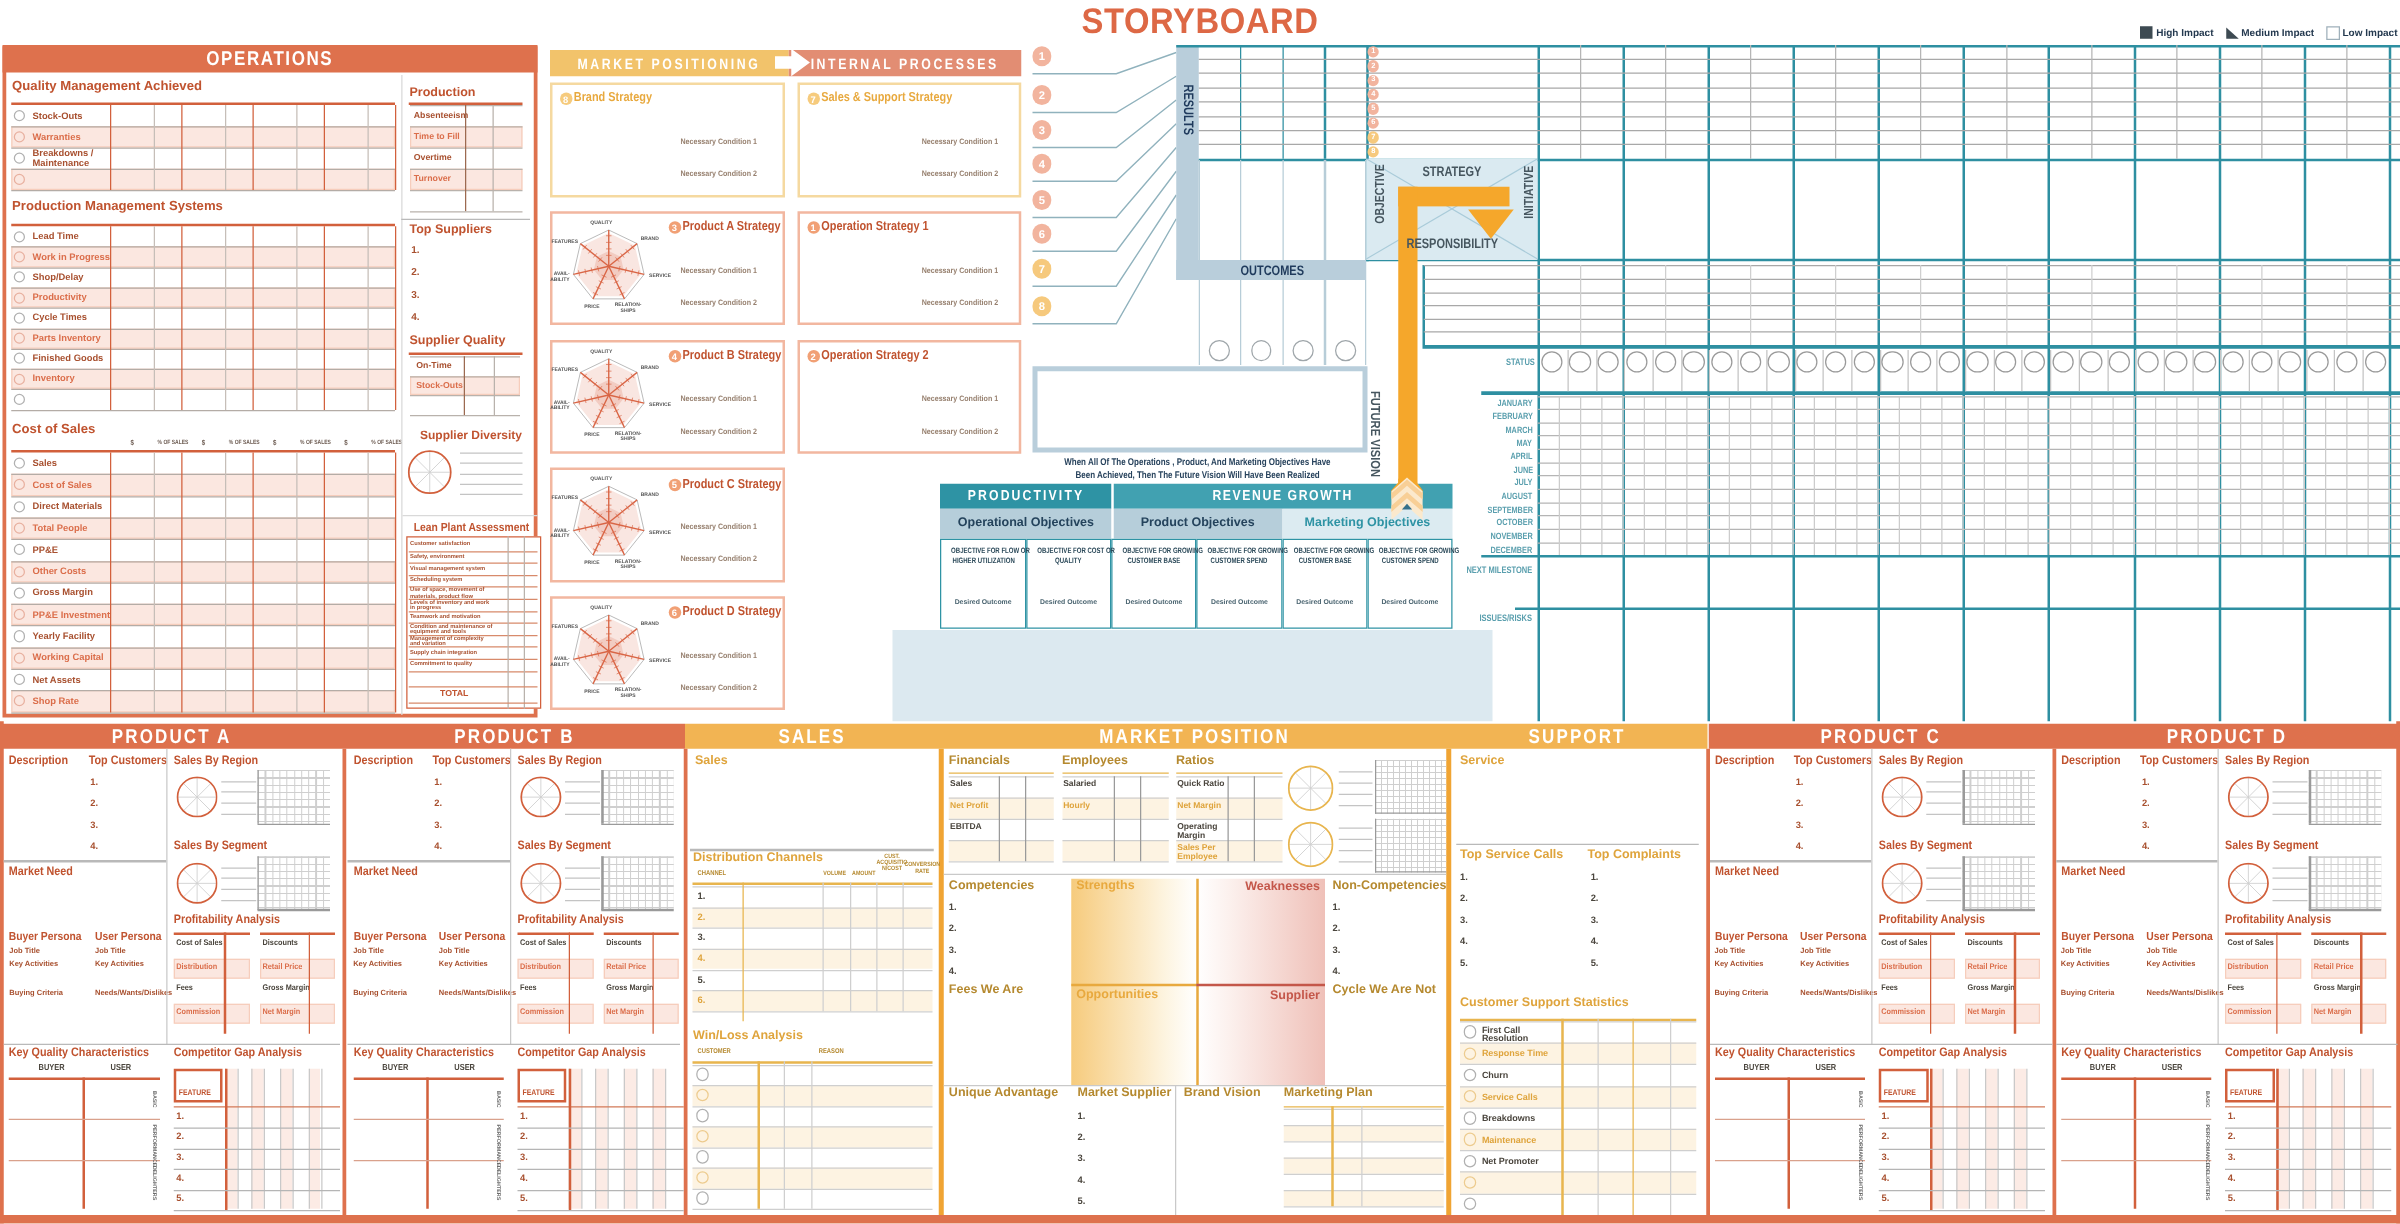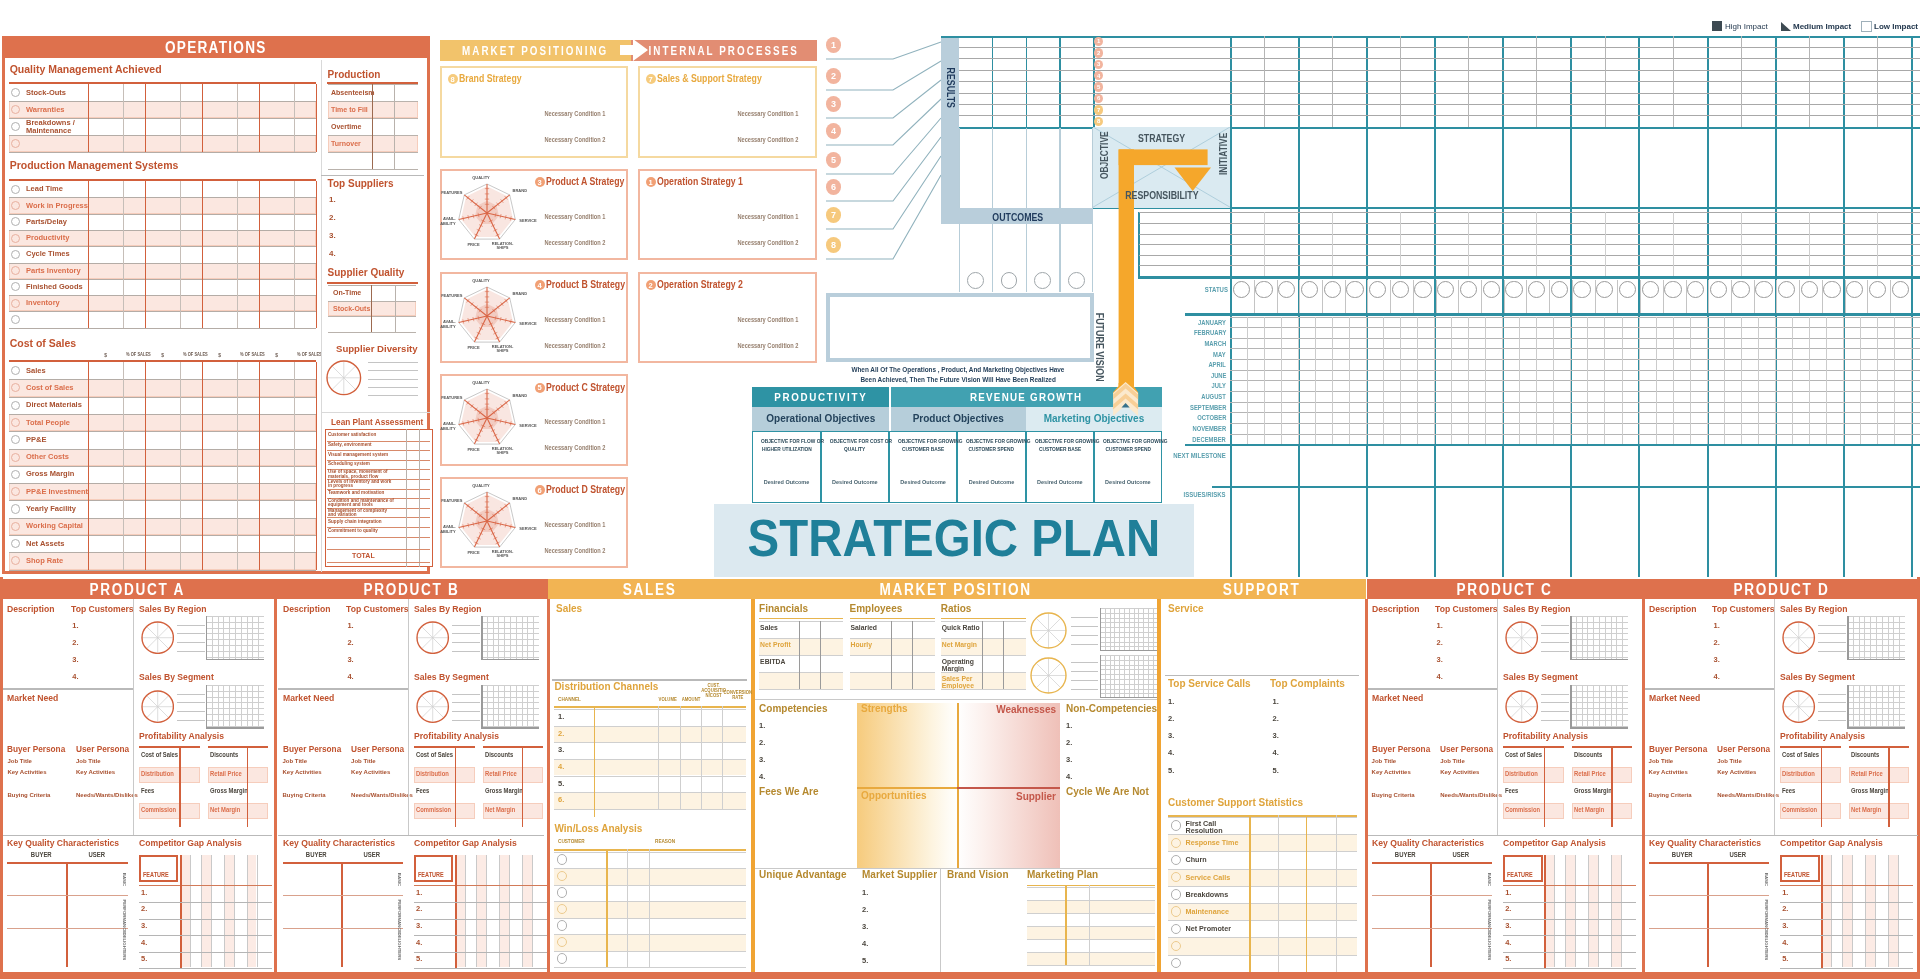--- a/index.html
+++ b/index.html
@@ -1,23 +1,24 @@
 <!DOCTYPE html>
 <html><head><meta charset="utf-8"><title>Storyboard</title>
 <style>
 html,body{margin:0;padding:0;background:#fff;}
 #page{position:relative;width:1920px;height:979px;overflow:hidden;font-family:"Liberation Sans",sans-serif;background:#fff;}
 .a{position:absolute;box-sizing:border-box;}
 </style></head><body>
 <div id="page">
 
+<div class="a" style="left:760px;top:3px;width:400px;text-align:center;font-size:28.5px;color:#DD6845;font-weight:700;line-height:1;letter-spacing:0.5px;"><span style="display:inline-block;transform:scaleX(0.92);transform-origin:center;white-space:nowrap;">STORYBOARD</span></div>
 
 <div class="a" style="left:1708px;top:20px;width:210px;height:14px;">
 <div style="position:absolute;left:4px;top:1px;width:10px;height:10px;background:#3d4a52;"></div>
-<div style="position:absolute;left:17px;top:1.5px;font-size:8px;font-weight:400;color:#24394f;white-space:nowrap;">High Impact</div>
+<div style="position:absolute;left:17px;top:1.5px;font-size:8px;font-weight:700;color:#24394f;white-space:nowrap;">High Impact</div>
 <svg style="position:absolute;left:72px;top:1px;" width="12" height="11">
         <polygon points="1,1 11,10 1,10" fill="#3d4a52"></polygon>
       </svg>
 <div style="position:absolute;left:85px;top:1.5px;font-size:8px;font-weight:700;color:#24394f;white-space:nowrap;">Medium Impact</div>
 <div style="position:absolute;left:153px;top:1px;width:9px;height:9px;border:1.2px solid #9fb0ba;background:#fff;"></div>
 <div style="position:absolute;left:166px;top:1.5px;font-size:8px;font-weight:700;color:#24394f;white-space:nowrap;">Low Impact</div>
 </div>
 
 <div class="a" style="left:2px;top:36px;width:428px;height:538px;border:3px solid #DE714D;background:#fff;"></div>
 
@@ -73,21 +74,21 @@
 <div class="a" style="left:316px;top:181px;width:1.4px;height:146.7px;background:#D2603C;"></div>
 <div class="a" style="left:123.1px;top:181px;width:1px;height:146.7px;background:#c6beb8;"></div>
 <div class="a" style="left:180.2px;top:181px;width:1px;height:146.7px;background:#c6beb8;"></div>
 <div class="a" style="left:237.2px;top:181px;width:1px;height:146.7px;background:#c6beb8;"></div>
 <div class="a" style="left:294.3px;top:181px;width:1px;height:146.7px;background:#c6beb8;"></div>
 <div class="a" style="left:10.9px;top:184.6px;width:9.2px;height:9.2px;border-radius:50%;border:1.2px solid #b0b0b0;background:#fff;"></div>
 <div class="a" style="left:26px;top:185.2px;font-size:7.5px;color:#A8502F;font-weight:700;line-height:1.05;">Lead Time</div>
 <div class="a" style="left:10.9px;top:200.9px;width:9.2px;height:9.2px;border-radius:50%;border:1.2px solid #e8b09f;background:transparent;"></div>
 <div class="a" style="left:26px;top:201.5px;font-size:7.5px;color:#DB6E4B;font-weight:700;line-height:1.05;">Work in Progress</div>
 <div class="a" style="left:10.9px;top:217.2px;width:9.2px;height:9.2px;border-radius:50%;border:1.2px solid #b0b0b0;background:#fff;"></div>
-<div class="a" style="left:26px;top:217.8px;font-size:7.5px;color:#A8502F;font-weight:700;line-height:1.05;">Parts/Delay</div>
+<div class="a" style="left:26px;top:217.8px;font-size:7.5px;color:#A8502F;font-weight:700;line-height:1.05;">Shop/Delay</div>
 <div class="a" style="left:10.9px;top:233.5px;width:9.2px;height:9.2px;border-radius:50%;border:1.2px solid #e8b09f;background:transparent;"></div>
 <div class="a" style="left:26px;top:234.1px;font-size:7.5px;color:#DB6E4B;font-weight:700;line-height:1.05;">Productivity</div>
 <div class="a" style="left:10.9px;top:249.8px;width:9.2px;height:9.2px;border-radius:50%;border:1.2px solid #b0b0b0;background:#fff;"></div>
 <div class="a" style="left:26px;top:250.3px;font-size:7.5px;color:#A8502F;font-weight:700;line-height:1.05;">Cycle Times</div>
 <div class="a" style="left:10.9px;top:266px;width:9.2px;height:9.2px;border-radius:50%;border:1.2px solid #e8b09f;background:transparent;"></div>
 <div class="a" style="left:26px;top:266.6px;font-size:7.5px;color:#DB6E4B;font-weight:700;line-height:1.05;">Parts Inventory</div>
 <div class="a" style="left:10.9px;top:282.3px;width:9.2px;height:9.2px;border-radius:50%;border:1.2px solid #b0b0b0;background:#fff;"></div>
 <div class="a" style="left:26px;top:282.9px;font-size:7.5px;color:#A8502F;font-weight:700;line-height:1.05;">Finished Goods</div>
 <div class="a" style="left:10.9px;top:298.6px;width:9.2px;height:9.2px;border-radius:50%;border:1.2px solid #e8b09f;background:transparent;"></div>
 <div class="a" style="left:26px;top:299.2px;font-size:7.5px;color:#DB6E4B;font-weight:700;line-height:1.05;">Inventory</div>
@@ -854,21 +855,20 @@
 <polygon points="66.5,22.5 103,22.5 84.7,46" fill="#F5A72B"></polygon>
 <polygon points="10.6,238 25.6,238 25.6,241 30.1,247.2 30.1,251 17.6,239.5 5.1,251 5.1,247.2 10.6,241" fill="#F5A72B"></polygon>
 <polygon points="5.1,248 17.6,237 30.1,248 30.1,271 17.6,260 5.1,271" fill="#FBE9CD"></polygon>
 <polygon points="5.1,249.5 17.6,238.5 30.1,249.5 30.1,254.5 17.6,243.5 5.1,254.5" fill="#F8CF96"></polygon>
 <polygon points="5.1,259.5 17.6,248.5 30.1,259.5 30.1,264.5 17.6,253.5 5.1,264.5" fill="#F8CF96"></polygon>
 <polygon points="13.5,262.5 17.6,258 21.7,262.5" fill="#36718b"></polygon>
 </svg>
 
 <div class="a" style="left:714px;top:504px;width:480px;height:73.5px;background:#DCE9F0;"></div>
 
-<div class="a" style="left:714px;top:513px;width:480px;text-align:center;font-size:51px;font-weight:700;color:#1F7F99;line-height:1;"><span style="display:inline-block;transform:scaleX(0.93);letter-spacing:0px;">STRATEGIC PLAN</span></div>
 
 <div class="a" style="left:0px;top:577px;width:1920px;height:402px;background:#fff;"></div>
 
 <div class="a" style="left:0px;top:579.1px;width:547.7px;height:19.8px;background:#DE714D;"></div>
 
 <div class="a" style="left:547.7px;top:579.1px;width:818.8px;height:19.8px;background:#F2B453;"></div>
 
 <div class="a" style="left:1366.5px;top:579.1px;width:553.5px;height:19.8px;background:#DE714D;"></div>
 
 <div class="a" style="left:274.3px;top:599px;width:3px;height:373px;background:#DE714D;"></div>

